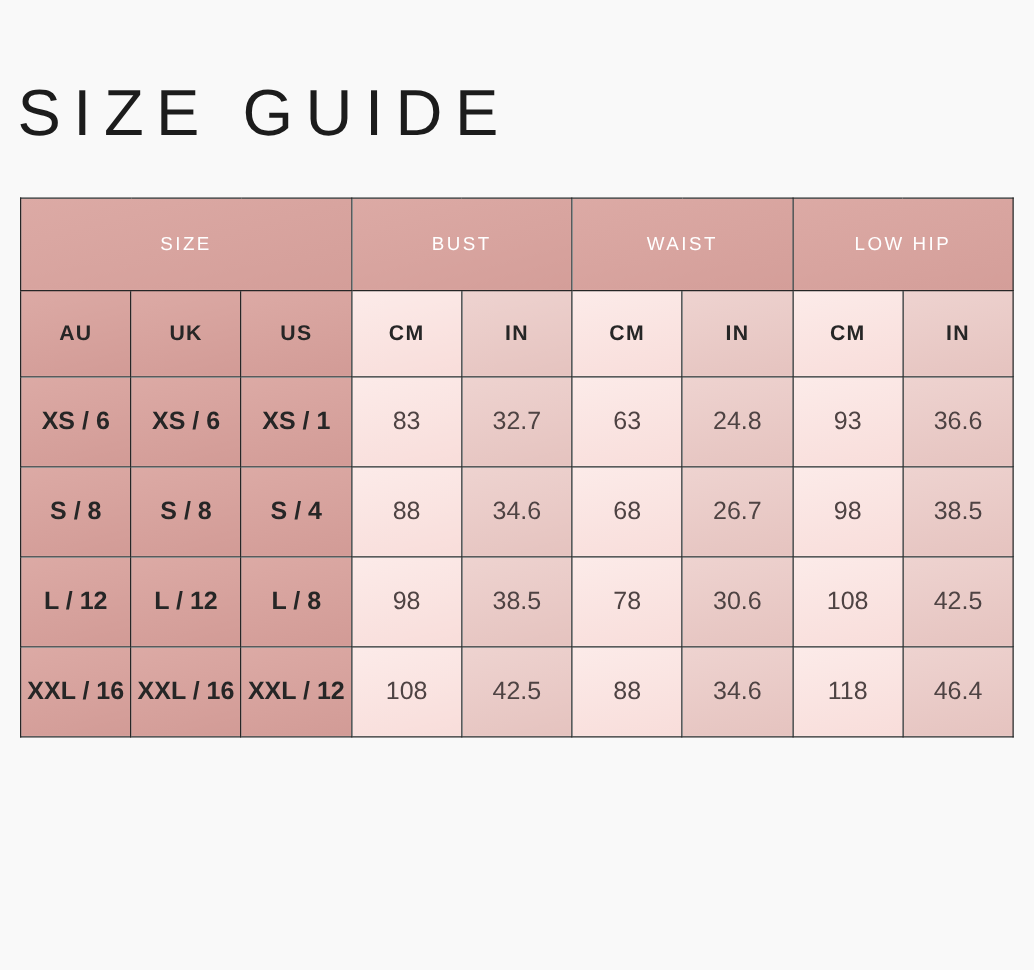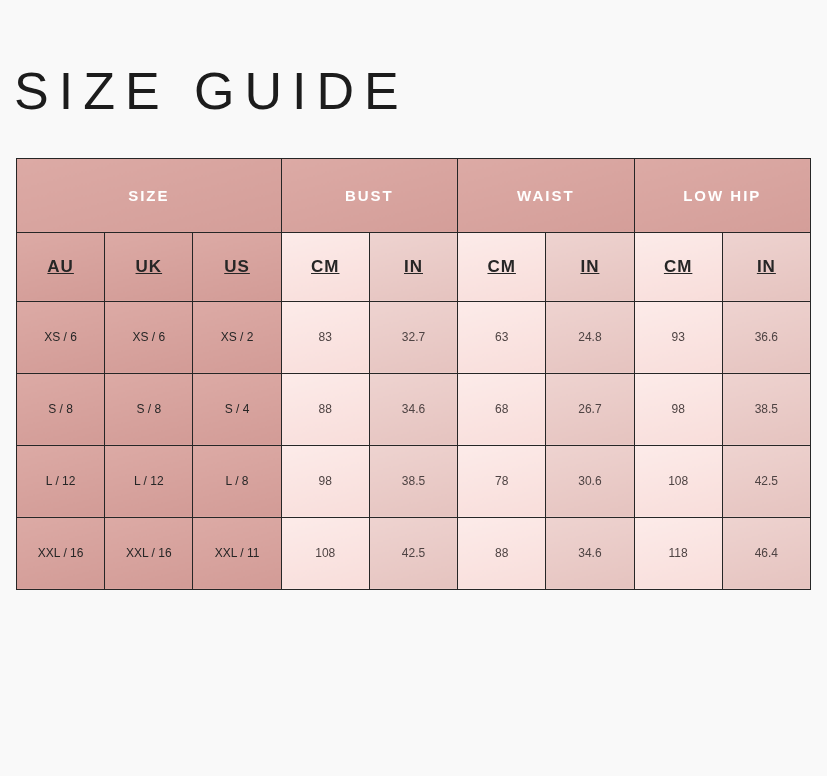--- a/index.html
+++ b/index.html
@@ -35,49 +35,48 @@
     text-align: center;
     vertical-align: middle;
     padding: 0;
     overflow: hidden;
   }
   tr.group-row th {
     height: 73px;
     background: linear-gradient(165deg, #dcaaa5 0%, #d49e99 100%);
     color: #ffffff;
     font-size: 15px;
-    font-weight: bold;
+    font-weight: normal;
     letter-spacing: 2px;
     margin-left: 32px;
   }
   tr.col-row th {
     height: 68px;
     font-size: 17px;
     font-weight: bold;
     color: #262626;
     letter-spacing: 1px;
-    text-decoration: underline;
   }
   tbody td {
     height: 71px;
-    font-size: 12px;
+    font-size: 20px;
     color: #4e4343;
   }
   .size-bg {
     background: linear-gradient(165deg, #dcaaa5 0%, #d29b96 100%);
   }
   .cm-bg {
     background: linear-gradient(165deg, #fcebe9 0%, #f8ddda 100%);
   }
   .in-bg {
     background: linear-gradient(165deg, #eed3d0 0%, #e5c3bf 100%);
   }
   td.size-cell {
-    font-weight: normal;
-    font-size: 12px;
+    font-weight: bold;
+    font-size: 20px;
     color: #262626;
   }
 </style>
 </head>
 <body>
 
 <div class="page">
   <h1 class="page-title">SIZE GUIDE</h1>
 
   <table class="size-guide">
@@ -108,21 +107,21 @@
         <th class="cm-bg">CM</th>
         <th class="in-bg">IN</th>
         <th class="cm-bg">CM</th>
         <th class="in-bg">IN</th>
       </tr>
     </thead>
     <tbody>
       <tr>
         <td class="size-cell size-bg">XS / 6</td>
         <td class="size-cell size-bg">XS / 6</td>
-        <td class="size-cell size-bg">XS / 2</td>
+        <td class="size-cell size-bg">XS / 1</td>
         <td class="cm-bg">83</td>
         <td class="in-bg">32.7</td>
         <td class="cm-bg">63</td>
         <td class="in-bg">24.8</td>
         <td class="cm-bg">93</td>
         <td class="in-bg">36.6</td>
       </tr>
       <tr>
         <td class="size-cell size-bg">S / 8</td>
         <td class="size-cell size-bg">S / 8</td>
@@ -141,21 +140,21 @@
         <td class="cm-bg">98</td>
         <td class="in-bg">38.5</td>
         <td class="cm-bg">78</td>
         <td class="in-bg">30.6</td>
         <td class="cm-bg">108</td>
         <td class="in-bg">42.5</td>
       </tr>
       <tr>
         <td class="size-cell size-bg">XXL / 16</td>
         <td class="size-cell size-bg">XXL / 16</td>
-        <td class="size-cell size-bg">XXL / 11</td>
+        <td class="size-cell size-bg">XXL / 12</td>
         <td class="cm-bg">108</td>
         <td class="in-bg">42.5</td>
         <td class="cm-bg">88</td>
         <td class="in-bg">34.6</td>
         <td class="cm-bg">118</td>
         <td class="in-bg">46.4</td>
       </tr>
     </tbody>
   </table>
 </div>

